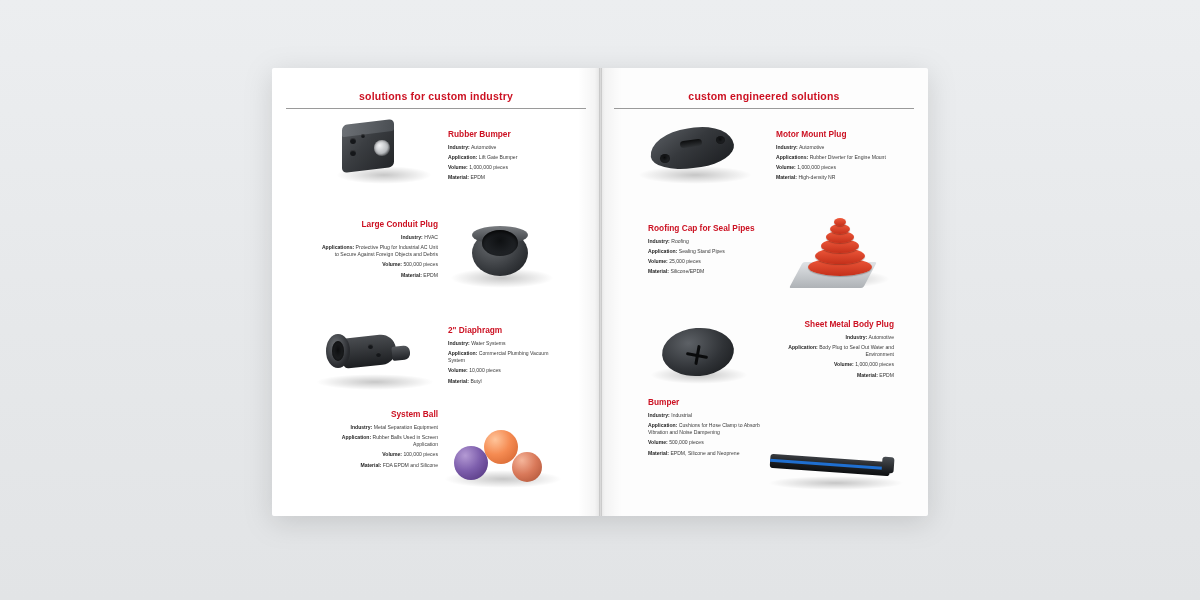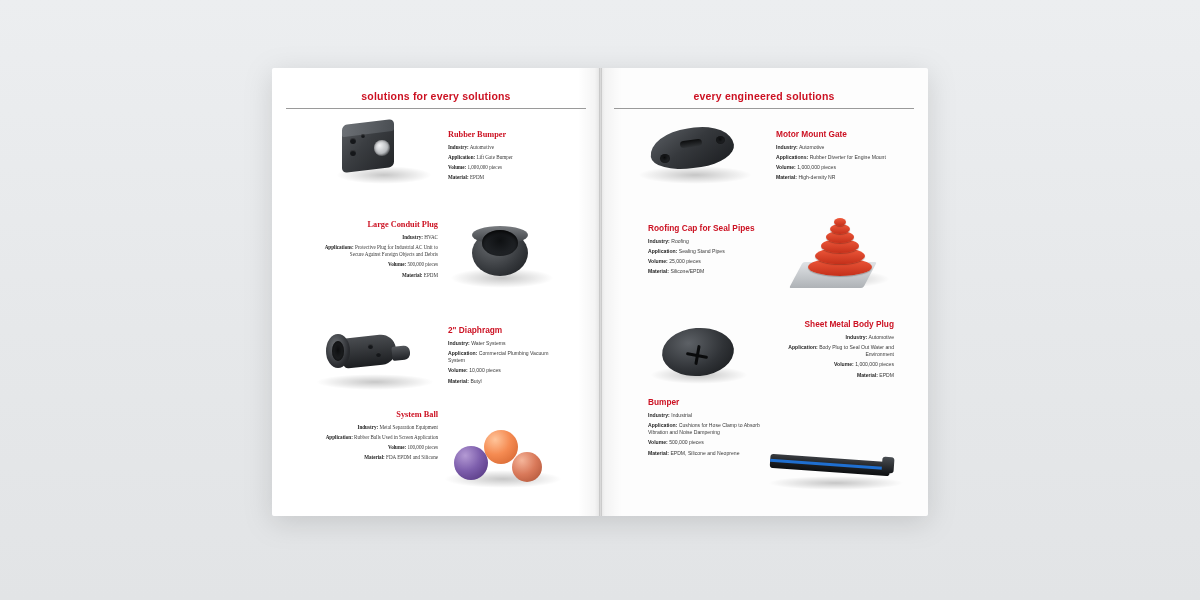--- a/index.html
+++ b/index.html
@@ -102,21 +102,20 @@
     font-size: 5.1px;
     color: #3a3a3a;
     line-height: 1.5;
     margin-bottom: 2.5px;
   }
   .txt .ln b {
     color: #1d1d1d;
   }
   .txt.right-al {
     text-align: right;
-    font-family: Liberation Serif, serif;
   }
 
   
   .art { position: absolute; }
   .shadow-blob {
     position: absolute;
     border-radius: 50%;
     background: radial-gradient(ellipse at center, rgba(0,0,0,0.22), rgba(0,0,0,0) 70%);
   }
 
@@ -284,36 +283,36 @@
 </head>
 <body>
 
 <div id="stage">
 
   <div class="spread">
 
     <div class="page left">
 
       <div class="page-head">
-        <div class="title">solutions for every solutions</div>
+        <div class="title">solutions for custom industry</div>
         <div class="rule"></div>
       </div>
 
       <div class="prod" style="left:0; top:0;">
         <div class="art" style="left:58px; top:48px; width:110px; height:70px;">
           <div class="shadow-blob" style="left:6px; top:50px; width:96px; height:18px;"></div>
           <div class="bumper-body" style="left:12px; top:10px;"></div>
           <div class="bumper-top" style="left:12px; top:6px;"></div>
           <div class="bumper-hole" style="left:44px; top:24px;"></div>
           <div class="dot" style="left:20px; top:22px; width:6px; height:6px;"></div>
           <div class="dot" style="left:20px; top:34px; width:6px; height:6px;"></div>
           <div class="dot" style="left:31px; top:18px; width:4px; height:4px;"></div>
         </div>
 
-        <div class="txt" style="left:176px; top:62px;font-family:Liberation Serif, serif;">
+        <div class="txt" style="left:176px; top:62px;">
           <div class="name">Rubber Bumper</div>
           <div class="ln"><b>Industry:</b> <span>Automotive</span></div>
           <div class="ln"><b>Application:</b> <span>Lift Gate Bumper</span></div>
           <div class="ln"><b>Volume:</b> <span>1,000,000 pieces</span></div>
           <div class="ln"><b>Material:</b> <span>EPDM</span></div>
         </div>
       </div>
 
       <div class="prod" style="left:0; top:0;">
         <div class="txt right-al" style="left:48px; top:152px;">
@@ -367,35 +366,35 @@
           <div class="ball purple" style="left:14px; top:42px; width:34px; height:34px;"></div>
           <div class="ball orange2" style="left:72px; top:48px; width:30px; height:30px;"></div>
         </div>
       </div>
 
     </div>
 
     <div class="page right">
 
       <div class="page-head">
-        <div class="title">every engineered solutions</div>
+        <div class="title">custom engineered solutions</div>
         <div class="rule"></div>
       </div>
 
       <div class="prod" style="left:0; top:0;">
         <div class="art" style="left:34px; top:48px; width:128px; height:72px;">
           <div class="shadow-blob" style="left:4px; top:50px; width:114px; height:18px;"></div>
           <div class="mm-body" style="left:16px; top:12px;"></div>
           <div class="mm-hole" style="left:26px; top:38px; width:10px; height:9px;"></div>
           <div class="mm-hole" style="left:82px; top:20px; width:9px; height:8px;"></div>
           <div class="mm-slot" style="left:46px; top:24px;"></div>
         </div>
 
         <div class="txt" style="left:176px; top:62px;">
-          <div class="name">Motor Mount Gate</div>
+          <div class="name">Motor Mount Plug</div>
           <div class="ln"><b>Industry:</b> <span>Automotive</span></div>
           <div class="ln"><b>Applications:</b> <span>Rubber Diverter for Engine Mount</span></div>
           <div class="ln"><b>Volume:</b> <span>1,000,000 pieces</span></div>
           <div class="ln"><b>Material:</b> <span>High-density NR</span></div>
         </div>
       </div>
 
       <div class="prod" style="left:0; top:0;">
         <div class="txt" style="left:48px; top:156px;">
           <div class="name">Roofing Cap for Seal Pipes</div>

